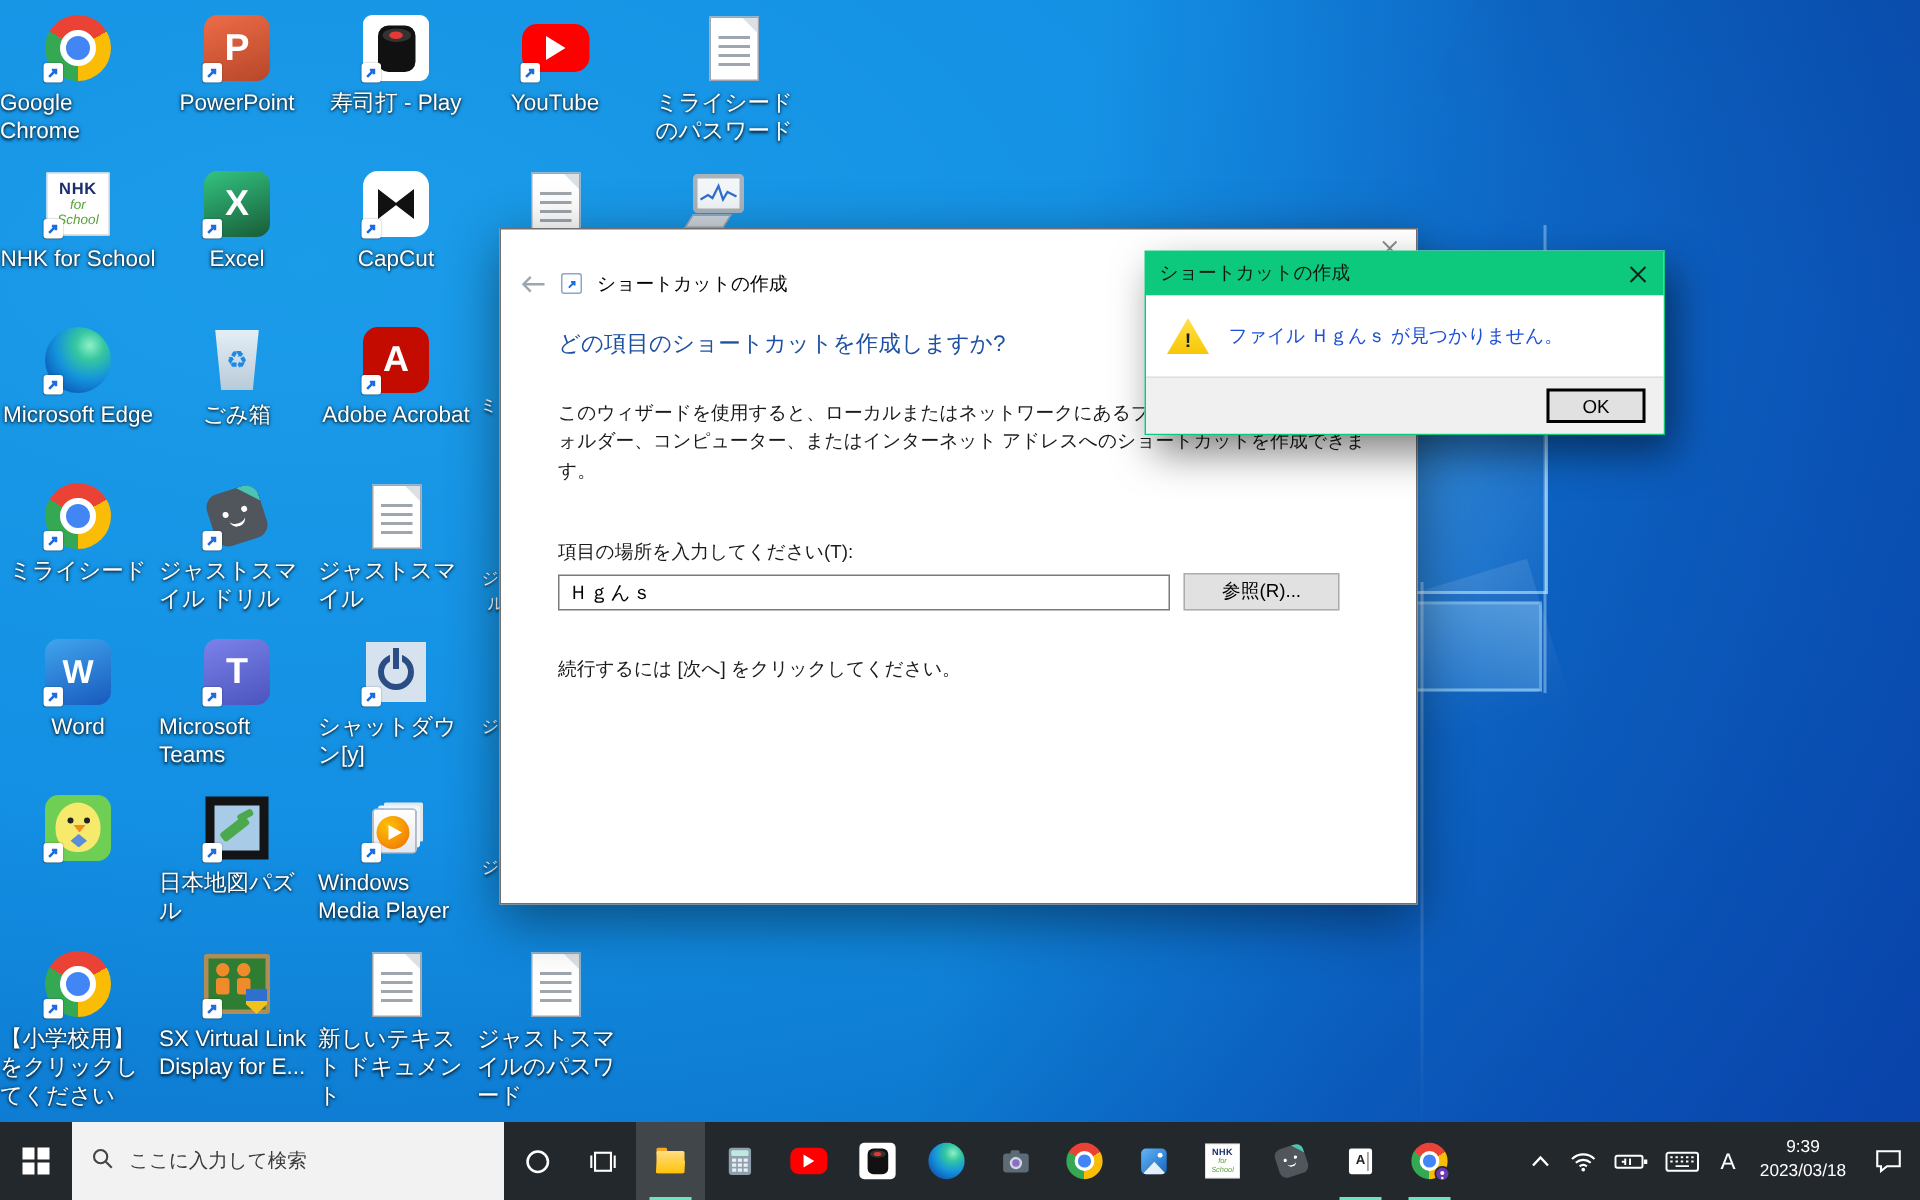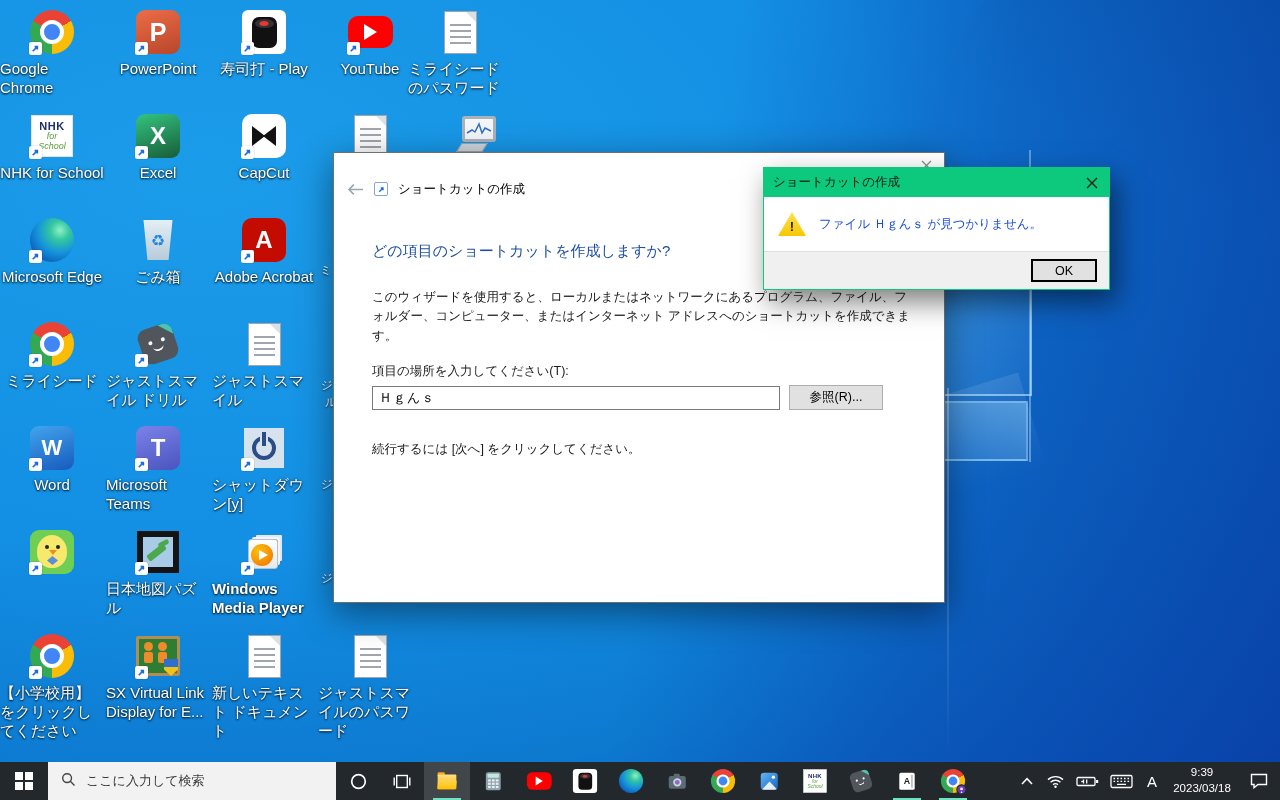--- a/index.html
+++ b/index.html
@@ -98,44 +98,44 @@
   
   .wizard{position:absolute;left:333px;top:152px;width:612px;height:451px;background:#fff;z-index:10;
     border:1px solid #6f6f6f;box-shadow:0 10px 34px rgba(0,0,0,.45);}
   .wz-titlebar{height:22px;position:relative;}
   .wz-close{position:absolute;right:10px;top:5px;width:16px;height:14px;display:flex;align-items:center;justify-content:center;}
   .wz-header{display:flex;align-items:center;gap:10px;padding:2px 0 0 13px;height:26px;}
   .wz-back{display:flex;align-items:center;}
   .wz-appicon{width:14px;height:14px;background:#fff;border:1px solid #88a8cc;border-radius:2px;display:flex;align-items:center;justify-content:center;}
   .wz-title{font-size:12.5px;color:#000;}
   .wz-body{padding:0 40px 0 38px;}
-  .wz-heading{margin-top:41px;font-size:15px;color:#1e50a2;}
+  .wz-heading{margin-top:19px;font-size:15px;color:#1e50a2;}
   .wz-desc{margin-top:27px;font-size:12.5px;color:#1a1a1a;line-height:1.55;width:540px;}
-  .wz-label{margin-top:17px;font-size:12.5px;color:#1a1a1a;}
+  .wz-label{margin-top:36px;font-size:12.5px;color:#1a1a1a;}
   .wz-row{margin-top:5px;display:flex;align-items:center;gap:9px;}
   .wz-input{width:408px;height:24px;border:1px solid #7a7a7a;font-size:13px;padding:0 6px;letter-spacing:1px;font-family:inherit;}
-  .wz-browse{width:94px;height:25px;background:#e1e1e1;border:1px solid #adadad;font-size:12.5px;font-family:inherit;}
+  .wz-browse{width:104px;height:25px;background:#e1e1e1;border:1px solid #adadad;font-size:12.5px;font-family:inherit;}
   .wz-hint{margin-top:31px;font-size:12.5px;color:#1a1a1a;}
   .wz-footer{position:absolute;left:0;right:0;bottom:0;height:39px;background:#f0f0f0;border-top:1px solid #dfdfdf;
     display:flex;align-items:center;justify-content:flex-end;gap:16px;padding-right:14px;}
   .btn{min-width:73px;height:23px;background:#e1e1e1;border:1px solid #adadad;font-size:12.5px;font-family:inherit;padding:0 10px;}
   .btn.primary{border:2px solid #000000;}
   .err{position:absolute;left:763px;top:167px;width:347px;height:123px;background:#fff;z-index:20;
     display:flex;flex-direction:column;box-shadow:6px 12px 26px rgba(0,0,0,.5);border:1px solid #0cc97e;}
   .err-title{height:29px;background:#0cc97e;display:flex;align-items:center;padding-left:9px;font-size:12.5px;color:#0d1a12;}
   .err-close{margin-left:auto;width:34px;height:29px;display:flex;align-items:center;justify-content:center;}
   .err-body{flex:1;display:flex;align-items:center;gap:13px;padding:0 14px;background:#fff;}
   .warn{width:28px;height:25px;background:linear-gradient(#ffe14d,#f7c600);clip-path:polygon(50% 2%,100% 98%,0 98%);
     display:flex;align-items:flex-end;justify-content:center;font-weight:700;color:#1a1a1a;font-size:13px;line-height:1.4;flex:none;}
   .err-msg{font-size:12.5px;color:#1d4ed8;}
   .err-footer{height:38px;background:#f0f0f0;border-top:1px solid #dfdfdf;display:flex;align-items:center;justify-content:flex-end;padding-right:12px;}
   .btn.ok{min-width:66px;}
 
   
-  .taskbar{position:absolute;left:0;bottom:0;width:1280px;height:38px;background:#23282d;display:flex;align-items:stretch;z-index:50;}
+  .taskbar{position:absolute;left:0;bottom:0;width:1280px;height:52px;background:#23282d;display:flex;align-items:stretch;z-index:50;}
   .tb-start{width:48px;display:flex;align-items:center;justify-content:center;}
   .winlogo{display:grid;grid-template-columns:8px 8px;grid-template-rows:8px 8px;gap:1.5px;}
   .winlogo i{background:#fff;display:block;}
   .tb-search{width:288px;background:#f2f2f2;display:flex;align-items:center;gap:10px;padding-left:13px;font-size:13px;color:#3a3a3a;}
   .tb-btn{width:44px;display:flex;align-items:center;justify-content:center;}
   .tb-apps{display:flex;}
   .tb-slot{width:46px;display:flex;align-items:center;justify-content:center;position:relative;overflow:hidden;}
   .tb-slot.running::after{content:"";position:absolute;bottom:0;left:9px;right:9px;height:2px;background:#6fe3c1;}
   .tb-slot.active{background:#41464b;}
   .tb-ic{width:48px;height:48px;display:flex;align-items:center;justify-content:center;transform:scale(.55);flex:none;}
@@ -216,21 +216,21 @@
             <i></i>
           </span>
           <span class="sc">
             <svg width="11" height="11" viewBox="0 0 12 12">
               <path d="M3 9L8 4M5 4h3v3" stroke="#1e6be0" stroke-width="1.8" fill="none"></path>
             </svg>
           </span>
         </div>
         <div class="di-label">YouTube</div>
       </div>
-      <div class="dicon" style="left: 407px; top: 8px;">
+      <div class="dicon" style="left: 436px; top: 8px;">
         <div class="di-img">
           <span class="tdoc"></span>
         </div>
         <div class="di-label">ミライシードのパスワード</div>
       </div>
       <div class="dicon" style="left: -1px; top: 112px;">
         <div class="di-img">
           <span class="nhk">
             <b>NHK</b>
             <i>for</i>
@@ -410,21 +410,21 @@
             <i></i>
           </span>
           <span class="sc">
             <svg width="11" height="11" viewBox="0 0 12 12">
               <path d="M3 9L8 4M5 4h3v3" stroke="#1e6be0" stroke-width="1.8" fill="none"></path>
             </svg>
           </span>
         </div>
         <div class="di-label">日本地図パズル</div>
       </div>
-      <div class="dicon" style="left: 211px; top: 528px; font-weight: bold;">
+      <div class="dicon" style="left: 211px; top: 528px;">
         <div class="di-img">
           <span class="wmp">
             <span class="st"></span>
             <span class="pl"></span>
           </span>
           <span class="sc">
             <svg width="11" height="11" viewBox="0 0 12 12">
               <path d="M3 9L8 4M5 4h3v3" stroke="#1e6be0" stroke-width="1.8" fill="none"></path>
             </svg>
           </span>

